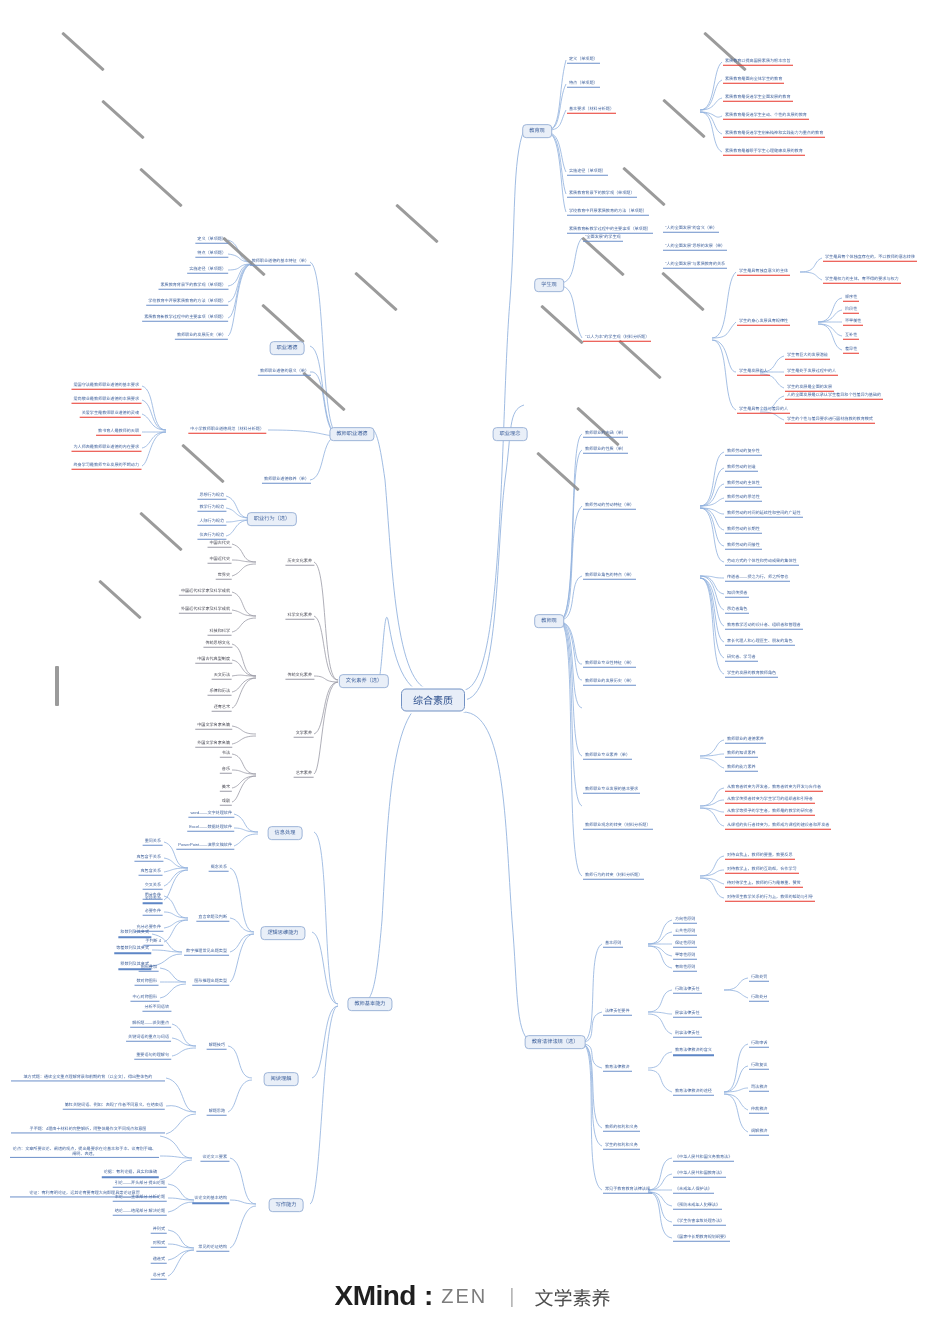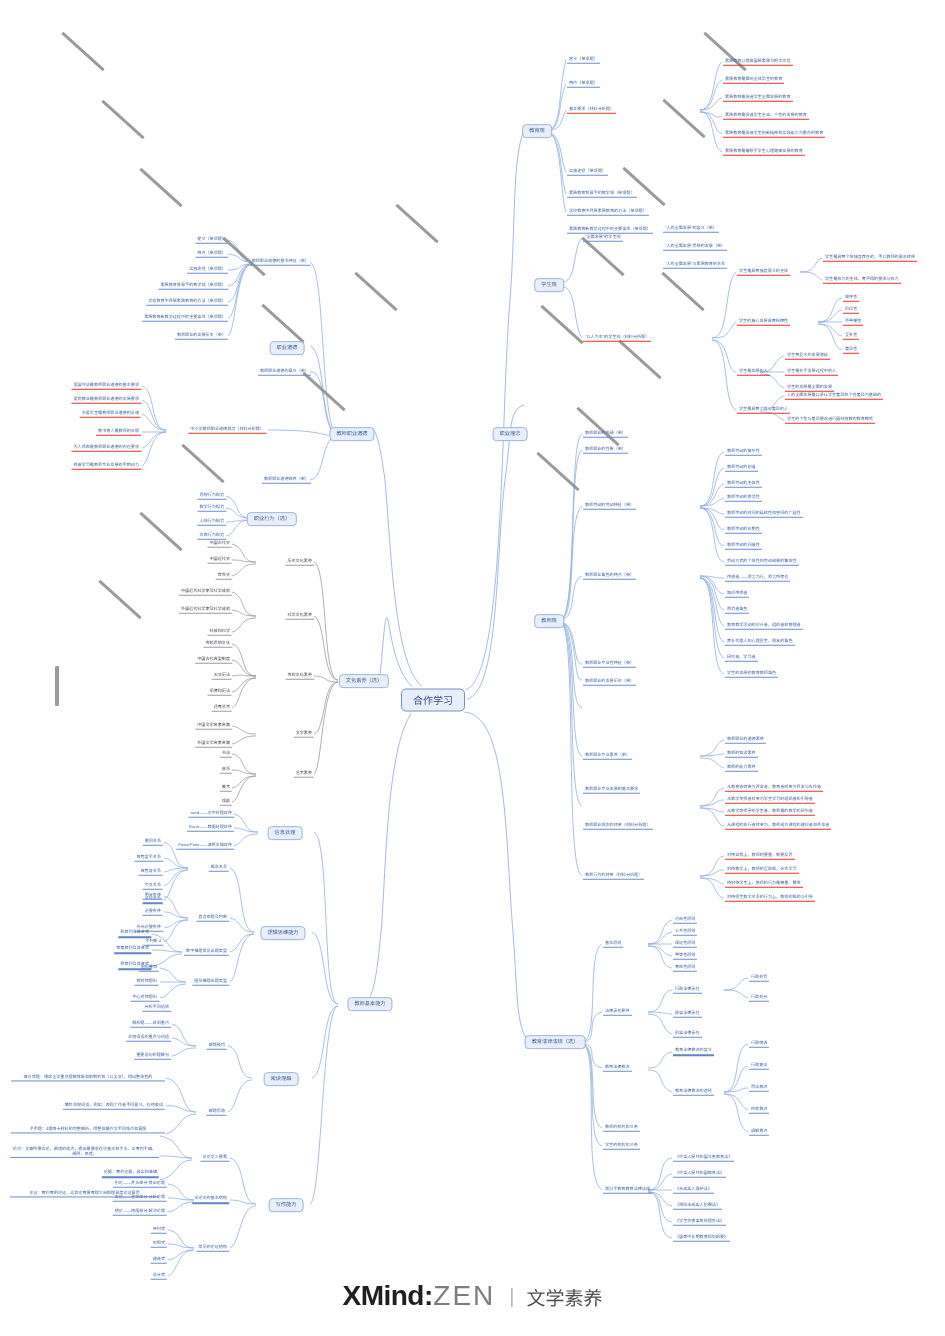--- a/index.html
+++ b/index.html
@@ -42,25 +42,25 @@
   .n-sub.thick{border-bottom:2px solid #5e86c6;}
   .n-sub.grey{color:#4a4a55;border-bottom:1px solid #9a9aa6;}
   .n-sub.two{white-space:normal;text-align:center;line-height:1.25;}
 
   
   .wm{position:absolute;background:#8a8a8a;opacity:.85;transform-origin:center;border-radius:1px;}
 
   
   .footer{
     position:absolute;left:0;right:0;bottom:24px;
-    display:flex;align-items:center;justify-content:center;gap:0;
+    display:flex;align-items:center;justify-content:center;gap:8px;
   }
   .fx{font-size:28px;font-weight:bold;color:#1f1f1f;letter-spacing:-.5px;}
   .fc{font-size:28px;font-weight:bold;color:#1f1f1f;}
-  .fz{font-size:28px;color:#7d7d7d;letter-spacing:2px;font-weight:300;}
+  .fz{font-size:20px;color:#7d7d7d;letter-spacing:2px;font-weight:300;}
   .fbar{color:#b5b5b5;font-size:20px;margin:0 12px 0 14px;}
   .ft{font-size:19px;color:#4d4d4d;}
 </style>
 </head>
 <body>
 
 <div class="canvas">
 
   <svg class="links" viewBox="0 0 945 1336">
     <g fill="none" stroke="#8fb0dd" stroke-width="0.85">
@@ -319,21 +319,21 @@
   <div class="wm" style="left:697px;top:50px;width:56px;height:3px;transform:rotate(42deg);"></div>
   <div class="wm" style="left:534px;top:323px;width:56px;height:3px;transform:rotate(42deg);"></div>
   <div class="wm" style="left:655px;top:290px;width:56px;height:3px;transform:rotate(42deg);"></div>
   <div class="wm" style="left:612px;top:358px;width:56px;height:3px;transform:rotate(42deg);"></div>
   <div class="wm" style="left:570px;top:425px;width:56px;height:3px;transform:rotate(42deg);"></div>
   <div class="wm" style="left:530px;top:470px;width:56px;height:3px;transform:rotate(42deg);"></div>
   <div class="wm" style="left:348px;top:290px;width:56px;height:3px;transform:rotate(42deg);"></div>
   <div class="wm" style="left:389px;top:222px;width:56px;height:3px;transform:rotate(42deg);"></div>
 
   <div class="node n-root" style="left:433px;top:700px;">
-    <span>合作学习</span>
+    <span>综合素质</span>
   </div>
 
   <div class="node n-main" style="left:510px;top:434px;">
     <span>职业理念</span>
   </div>
   <div class="node n-main" style="left:352px;top:434px;">
     <span>教师职业道德</span>
   </div>
   <div class="node n-main" style="left:555px;top:1042px;">
     <span>教育法律法规（选）</span>

